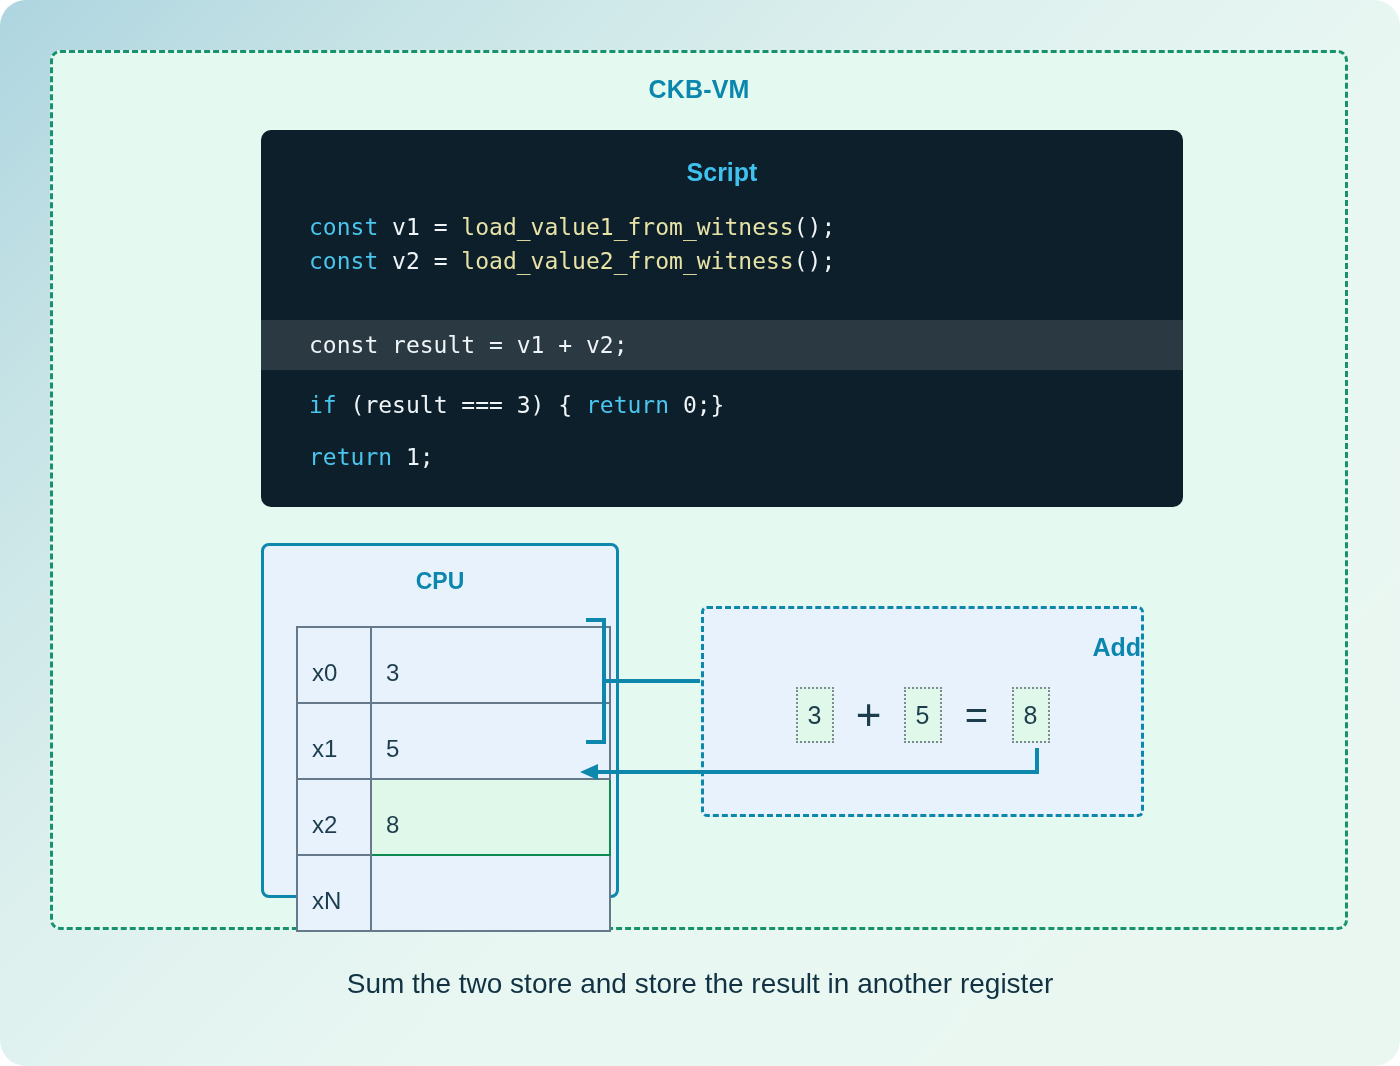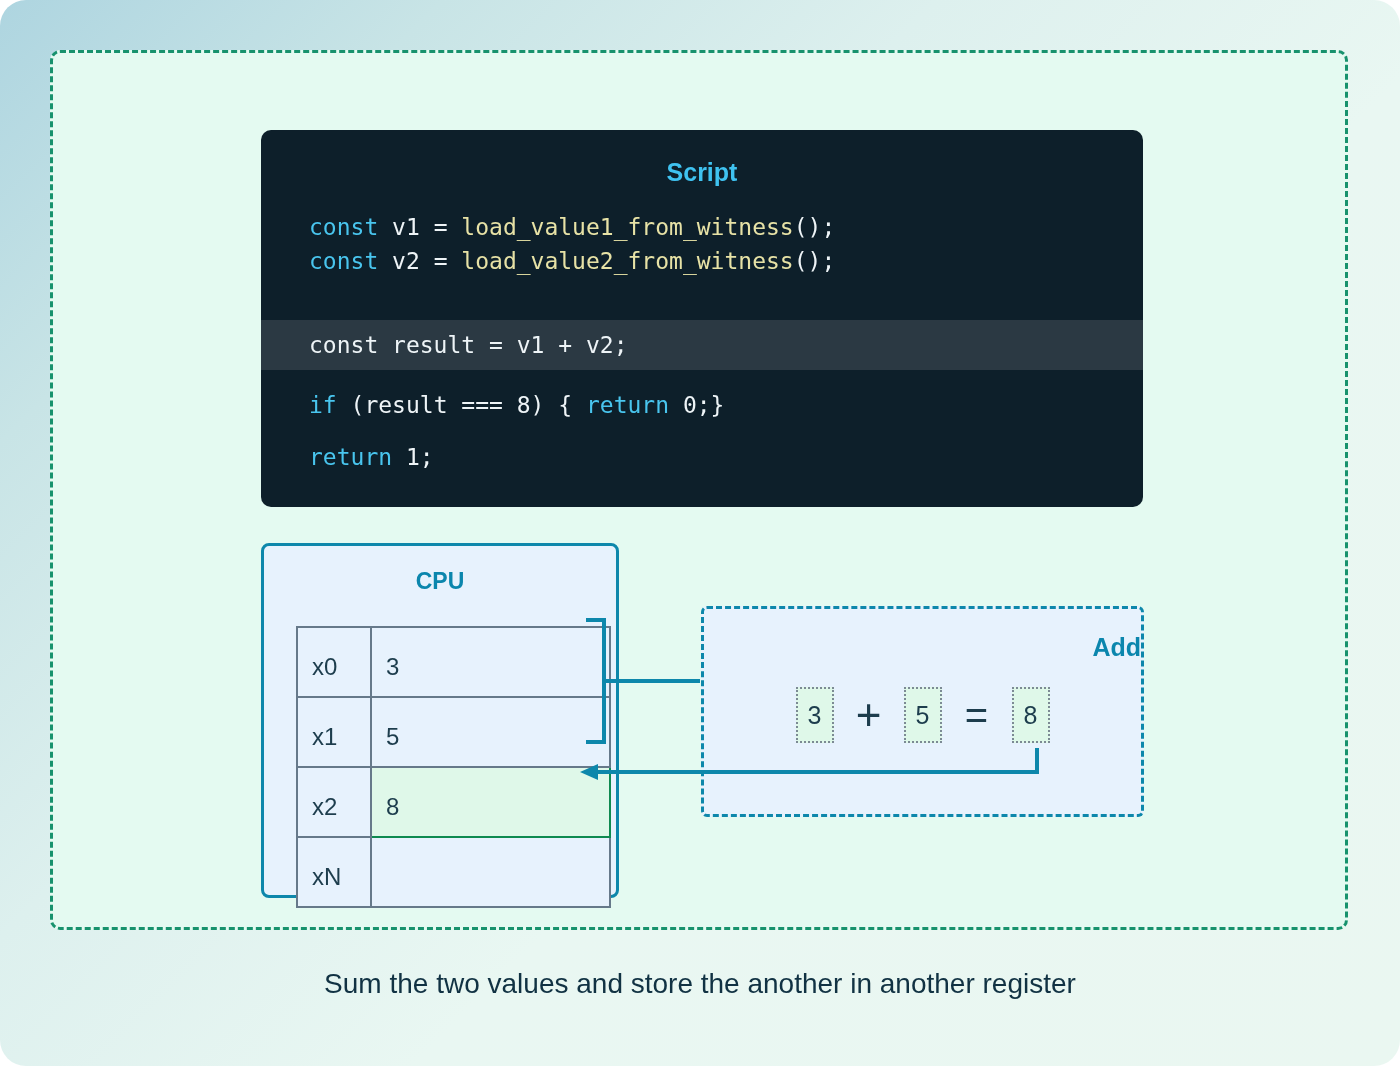--- a/index.html
+++ b/index.html
@@ -48,20 +48,21 @@
   
   .script-panel {
     position: absolute;
     left: 208px;
     top: 77px;
     width: 882px;
     height: 377px;
     background: #0d1f2a;
     border-radius: 10px;
     overflow: hidden;
+    padding-left: 40px;
   }
   .script-title {
     position: absolute;
     left: 0;
     top: 28px;
     width: 100%;
     text-align: center;
     font-size: 25px;
     font-weight: bold;
     color: #3fc2f0;
@@ -122,21 +123,21 @@
     top: 80px;
     width: 295px;
     border-collapse: collapse;
     table-layout: fixed;
   }
   .reg-table td {
     border: 2px solid #66798a;
     height: 58px;
     font-size: 24px;
     color: #1d3d4d;
-    padding: 10px 0 0 14px;
+    padding: 16px 0 0 14px;
     background: #e7f2fd;
   }
   .reg-table td.reg-name { width: 58px; }
   .reg-table td.reg-val  { width: 223px; }
   .reg-table tr.active td.reg-val {
     border: 2px solid #0f8a50;
     background: #dff8e9;
   }
 
   
@@ -213,30 +214,31 @@
     font-size: 28px;
     color: #113243;
   }
 </style>
 </head>
 <body>
 
 <div class="canvas">
 
   <div class="vm-frame">
+    <div class="vm-title">CKB-VM</div>
 
     <div class="script-panel">
       <div class="script-title">Script</div>
       <div class="code-area">
         <div class="code-line"><span class="kw">const</span><span class="pl"> v1 = </span><span class="fn">load_value1_from_witness</span><span class="pl">();</span></div>
         <div class="code-line"><span class="kw">const</span><span class="pl"> v2 = </span><span class="fn">load_value2_from_witness</span><span class="pl">();</span></div>
         <div class="code-line gap"></div>
         <div class="code-line hl"><span class="pl">const result = v1 + v2;</span></div>
         <div class="code-line gap"></div>
-        <div class="code-line"><span class="kw">if</span><span class="pl"> (result === 8) { </span><span class="kw">return</span><span class="pl"> 0;}</span></div>
+        <div class="code-line"><span class="kw">if</span><span class="pl"> (result === 3) { </span><span class="kw">return</span><span class="pl"> 0;}</span></div>
         <div class="code-line gap"></div>
         <div class="code-line"><span class="kw">return</span><span class="pl"> 1;</span></div>
       </div>
     </div>
 
     <div class="cpu-box">
       <div class="cpu-title">CPU</div>
       <table class="reg-table">
         <tbody>
           <tr>
@@ -275,15 +277,15 @@
 
     <path d="M 586 620 L 604 620 L 604 742 L 586 742" fill="none" stroke="#0d87ab" stroke-width="4"></path>
 
     <path d="M 604 681 L 700 681" fill="none" stroke="#0d87ab" stroke-width="4"></path>
 
     <path d="M 1037 748 L 1037 772 L 597 772" fill="none" stroke="#0d87ab" stroke-width="4"></path>
 
     <path d="M 580 772 L 598 764 L 598 780 Z" fill="#0d87ab"></path>
   </svg>
 
-  <div class="caption">Sum the two values and store the another in another register</div>
+  <div class="caption">Sum the two store and store the result in another register</div>
 
 </div>
 
 </body></html>

